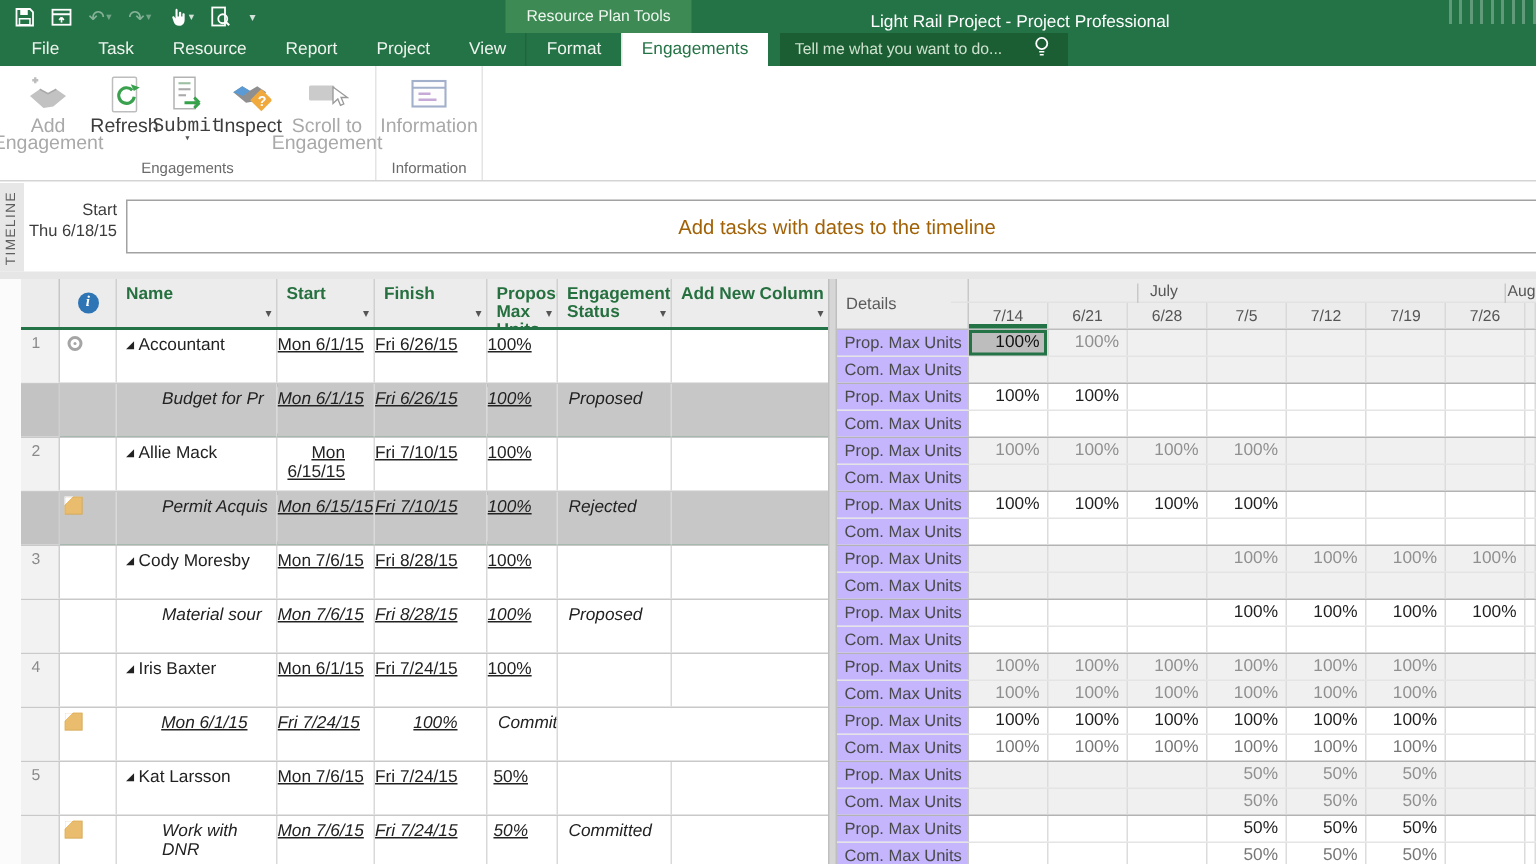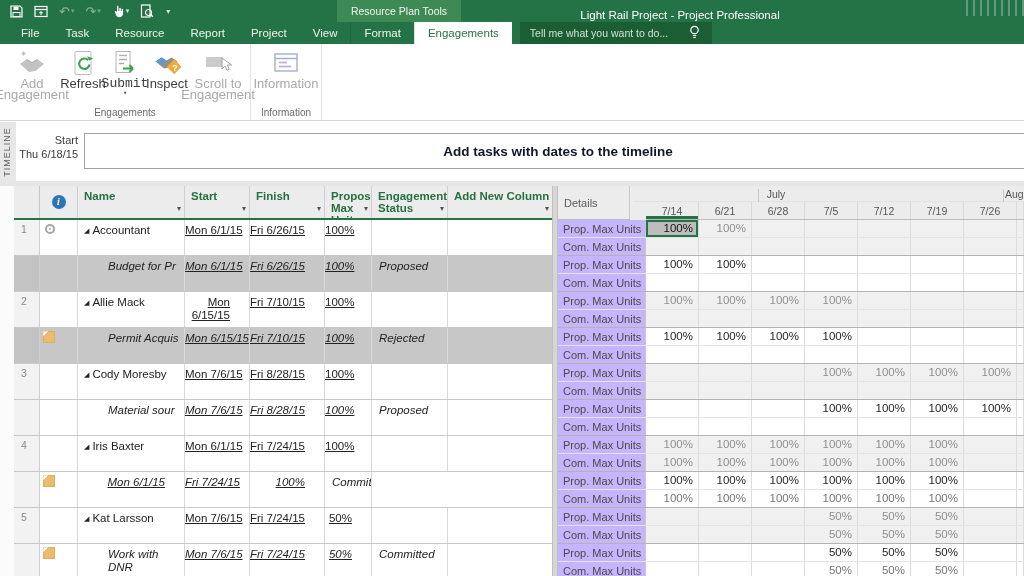--- a/index.html
+++ b/index.html
@@ -42,21 +42,21 @@
   .rbtn .dda{font-size:7px;color:#555;line-height:7px;margin-top:1px;}
   .rgroup-label{height:14px;font-size:10px;color:#6a6a6a;text-align:center;line-height:13px;}
 
   
   .tl-strip{position:absolute;left:0;top:122px;width:16px;height:59px;background:#e7e7e7;}
   .tl-strip span{position:absolute;left:-22px;top:24px;width:60px;height:12px;transform:rotate(-90deg);font-size:9px;letter-spacing:1px;color:#5f5f5f;text-align:center;}
   .tl-start{position:absolute;left:18px;top:134px;width:60px;text-align:right;color:#3c3c3c;}
   .tl-start .l1{font-size:11px;}
   .tl-start .l2{font-size:11px;margin-top:2px;white-space:nowrap;}
   .tl-box{position:absolute;left:84px;top:133px;width:948px;height:36px;border:1px solid #a2a2a2;background:#fff;display:flex;align-items:center;justify-content:center;}
-  .tl-box span{color:#0f172a;font-size:13.5px;font-weight:bold;}
+  .tl-box span{color:#a16207;font-size:13.5px;}
   .pane-divider{position:absolute;left:0;top:181px;width:1024px;height:5px;background:#e6e6e6;}
 
   
   .rp-strip{position:absolute;left:0;top:186px;width:14px;height:390px;background:#fbfbfb;}
   .rp-strip span{position:absolute;left:-54px;top:442px;width:122px;height:14px;transform:rotate(-90deg);font-size:10px;font-weight:bold;letter-spacing:.5px;color:#2c7a44;text-align:center;white-space:nowrap;}
 
   
   .left-grid{position:absolute;left:14px;top:186px;width:538px;height:390px;overflow:hidden;background:#fff;}
   .lg-header{display:flex;height:34px;background:var(--hdr-grey);border-bottom:2px solid var(--green);}
   .lg-header .hc{border-right:1px solid #d0d0d0;position:relative;padding:4px 0 0 6px;color:#267040;font-weight:bold;font-size:11.5px;line-height:12px;overflow:hidden;}
@@ -86,21 +86,21 @@
   .note-ic{display:inline-block;width:12px;height:12px;background:linear-gradient(135deg,#ffffff 0 4px,#e9bd6d 4px);box-shadow:inset 0 0 0 .5px rgba(186,139,54,.5);}
   .eng-ind{display:inline-block;width:10px;height:10px;border:2px solid #a5a5a5;border-radius:50%;position:relative;margin:1px 0 0 2px;}
   .eng-ind::after{content:"";position:absolute;left:2px;top:2px;width:2px;height:2px;background:#a5a5a5;border-radius:50%;}
 
   
   .splitter{position:absolute;left:552px;top:186px;width:6px;height:390px;background:#d6d6d6;border-left:1px solid #bfbfbf;border-right:1px solid #bfbfbf;cursor:col-resize;}
 
   
   .right-grid{position:absolute;left:558px;top:186px;width:466px;height:390px;overflow:hidden;background:#fff;}
   .rg-header{position:relative;height:34px;background:var(--hdr-grey);}
-  .details-h{position:absolute;left:0;top:0;width:72px;height:34px;border-right:1px solid #c8c8c8;border-bottom:1px solid #bdbdbd;color:#5a5a5a;font-size:11px;display:flex;align-items:center;padding-left:6px;background:var(--hdr-grey);}
+  .details-h{position:absolute;left:0;top:0;width:88px;height:34px;border-right:1px solid #c8c8c8;border-bottom:1px solid #bdbdbd;color:#5a5a5a;font-size:11px;display:flex;align-items:center;padding-left:6px;background:var(--hdr-grey);}
   .rg-months{position:absolute;left:76px;right:0;top:0;height:16px;border-bottom:1px solid #e2e2e2;font-size:10.5px;color:#555;}
   .rg-months .mlabel{position:absolute;left:120px;width:44px;text-align:center;top:2px;}
   .rg-months .mnext{position:absolute;left:371px;top:2px;}
   .rg-months .mtick{position:absolute;left:124px;top:3px;width:1px;height:13px;background:#c9c9c9;}
   .rg-months .mtick2{position:absolute;left:369px;top:3px;width:1px;height:13px;background:#c9c9c9;}
   .rg-dates{position:absolute;left:88px;right:0;top:16px;height:18px;display:grid;grid-template-columns:repeat(7,53px) 1fr;border-bottom:1px solid #bdbdbd;}
   .rg-dates .dh{border-right:1px solid var(--line);font-size:10.5px;color:#555;display:flex;align-items:center;justify-content:center;}
   .rg-dates .dh.cur{box-shadow:inset 0 -3px 0 var(--green);}
   .rrow{display:grid;grid-template-columns:88px repeat(7,53px) 1fr;height:18px;border-bottom:1px solid #e4e4e4;background:#fff;}
   .rrow.grp-end{border-bottom:1px solid #b3b3b3;}

